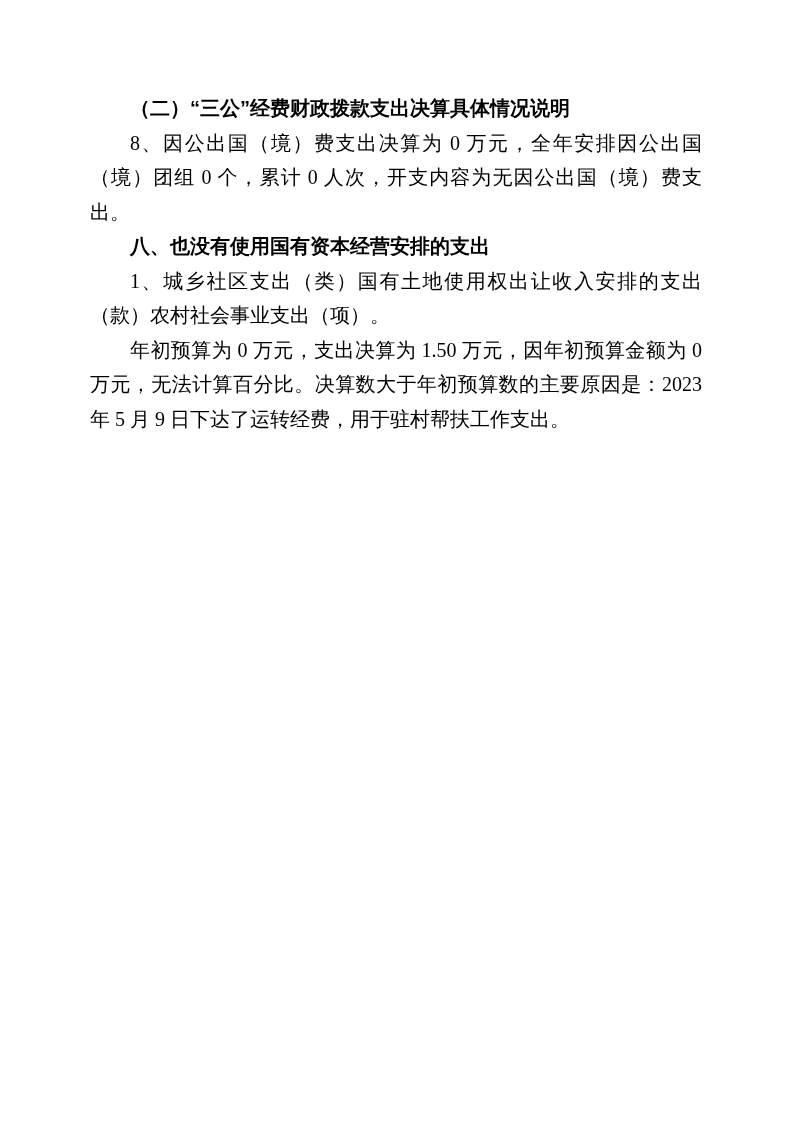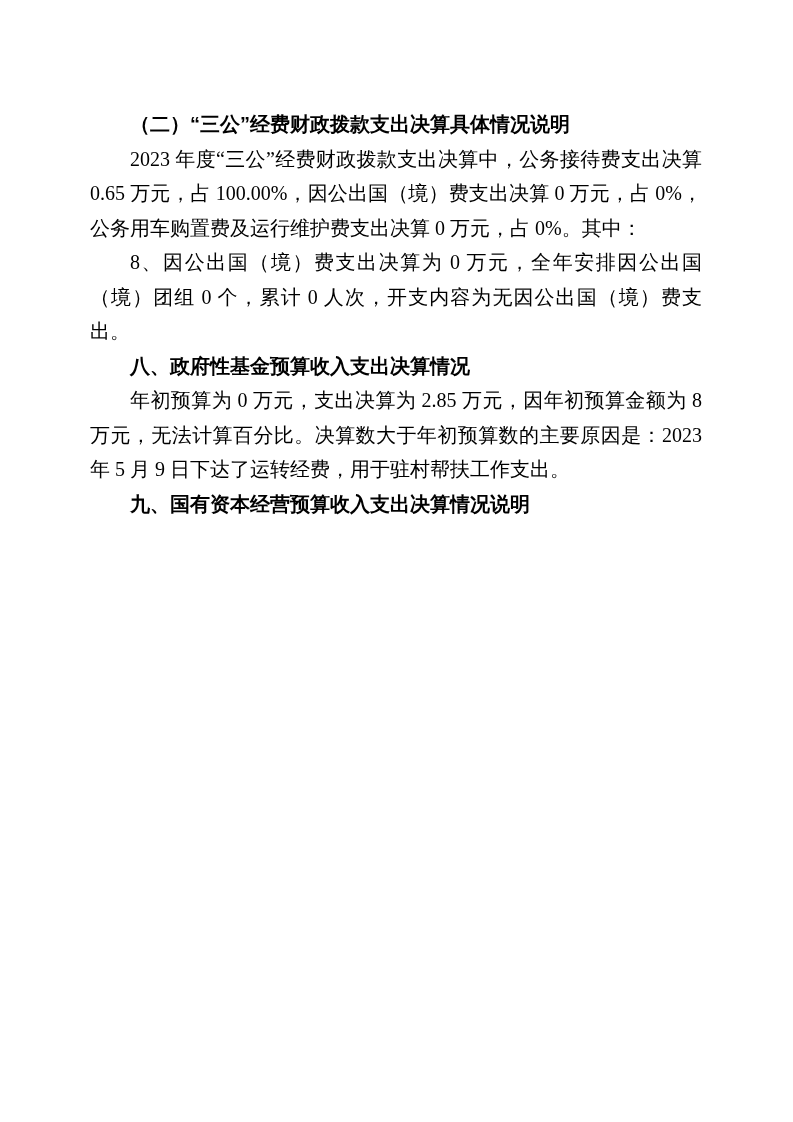--- a/index.html
+++ b/index.html
@@ -10,21 +10,21 @@
   .page {
     position: relative;
     width: 793px;
     height: 1122px;
     background: #ffffff;
     overflow: hidden;
   }
   .doc {
     position: absolute;
     left: 90px;
-    top: 107px;
+    top: 91px;
     width: 612px;
     color: #000000;
     font-family: "Liberation Serif", "DejaVu Serif", serif;
     font-size: 20px;
     line-height: 34.5px;
   }
   .para {
     margin: 0;
     padding: 0;
     text-indent: 2em;
@@ -44,19 +44,18 @@
     color: #000000;
     text-align: left;
   }
 </style>
 </head>
 <body>
 
 <div class="page">
   <div class="doc">
     <h3 class="heading">（二）“三公”经费财政拨款支出决算具体情况说明</h3>
-    <p class="para">2023 年度“三公”经费财政拨款支出决算中，公务接待费支出决算 0.65 万元，占 100.00%，因公出国（境）费支出决算 0 万元，占 0%，公务用车购置费及运行维护费支出决算 0 万元，占 0%。其中：</p>
     <p class="para">8、因公出国（境）费支出决算为 0 万元，全年安排因公出国（境）团组 0 个，累计 0 人次，开支内容为无因公出国（境）费支出。</p>
-    <h3 class="heading">八、政府性基金预算收入支出决算情况</h3>
-    <p class="para">年初预算为 0 万元，支出决算为 2.85 万元，因年初预算金额为 8 万元，无法计算百分比。决算数大于年初预算数的主要原因是：2023 年 5 月 9 日下达了运转经费，用于驻村帮扶工作支出。</p>
-    <h3 class="heading">九、国有资本经营预算收入支出决算情况说明</h3>
+    <h3 class="heading">八、也没有使用国有资本经营安排的支出</h3>
+    <p class="para">1、城乡社区支出（类）国有土地使用权出让收入安排的支出（款）农村社会事业支出（项）。</p>
+    <p class="para">年初预算为 0 万元，支出决算为 1.50 万元，因年初预算金额为 0 万元，无法计算百分比。决算数大于年初预算数的主要原因是：2023 年 5 月 9 日下达了运转经费，用于驻村帮扶工作支出。</p>
   </div>
 </div>
 
 </body></html>

